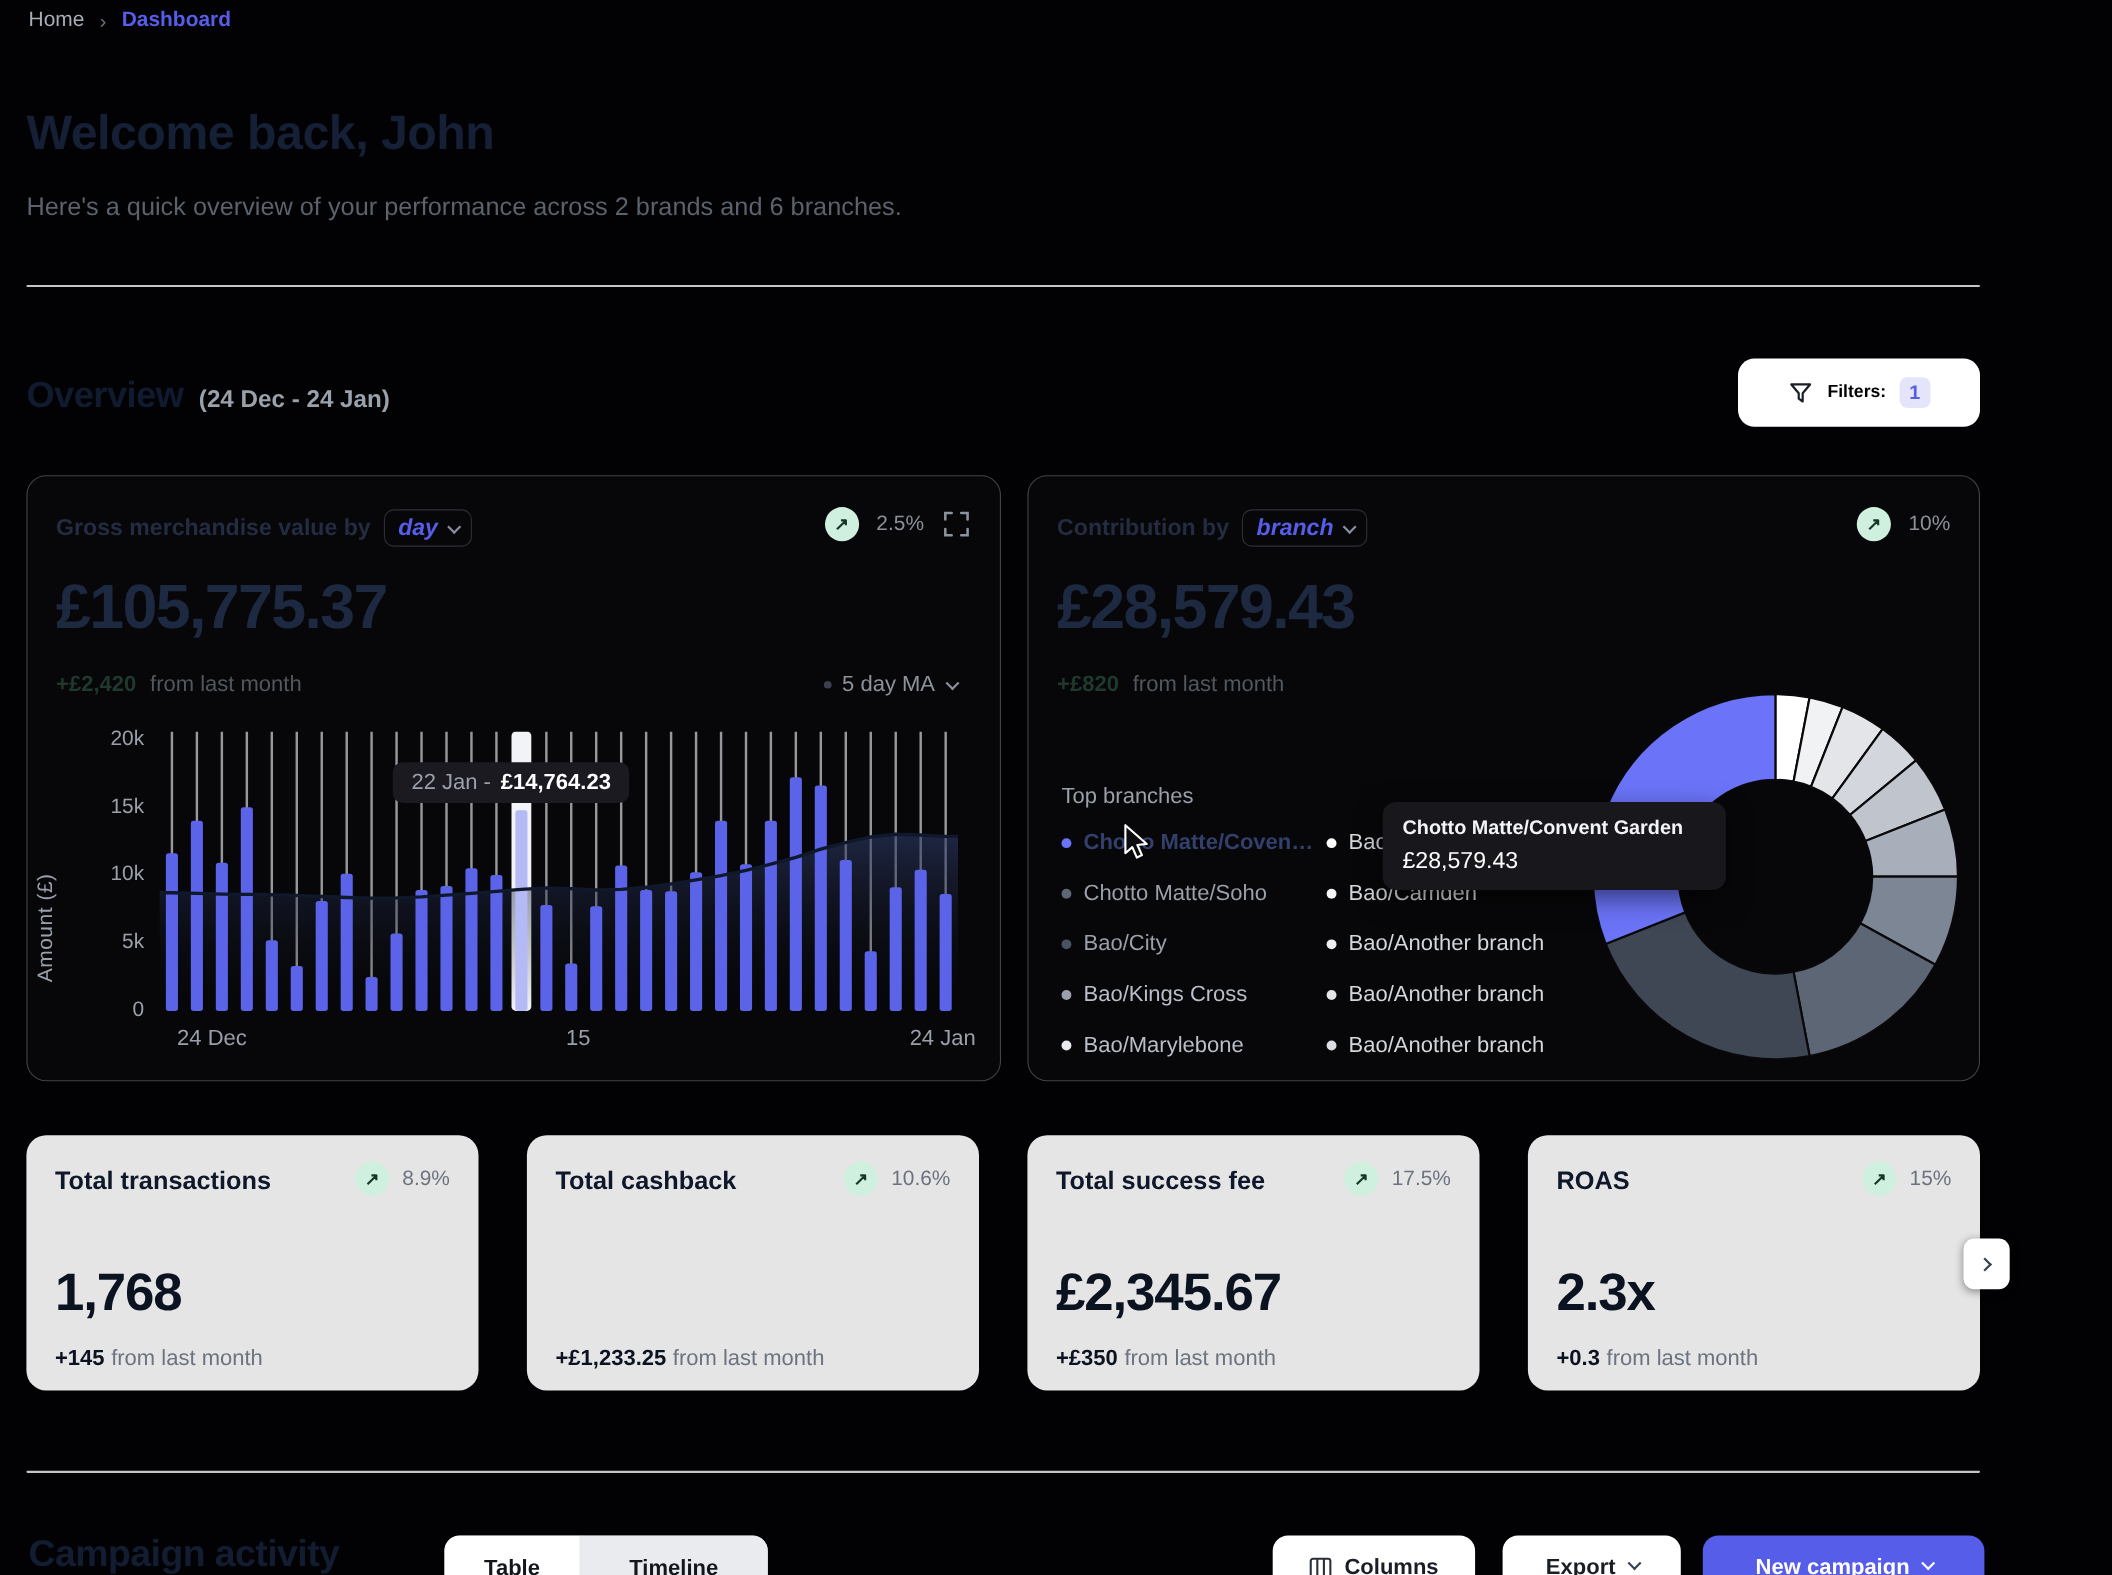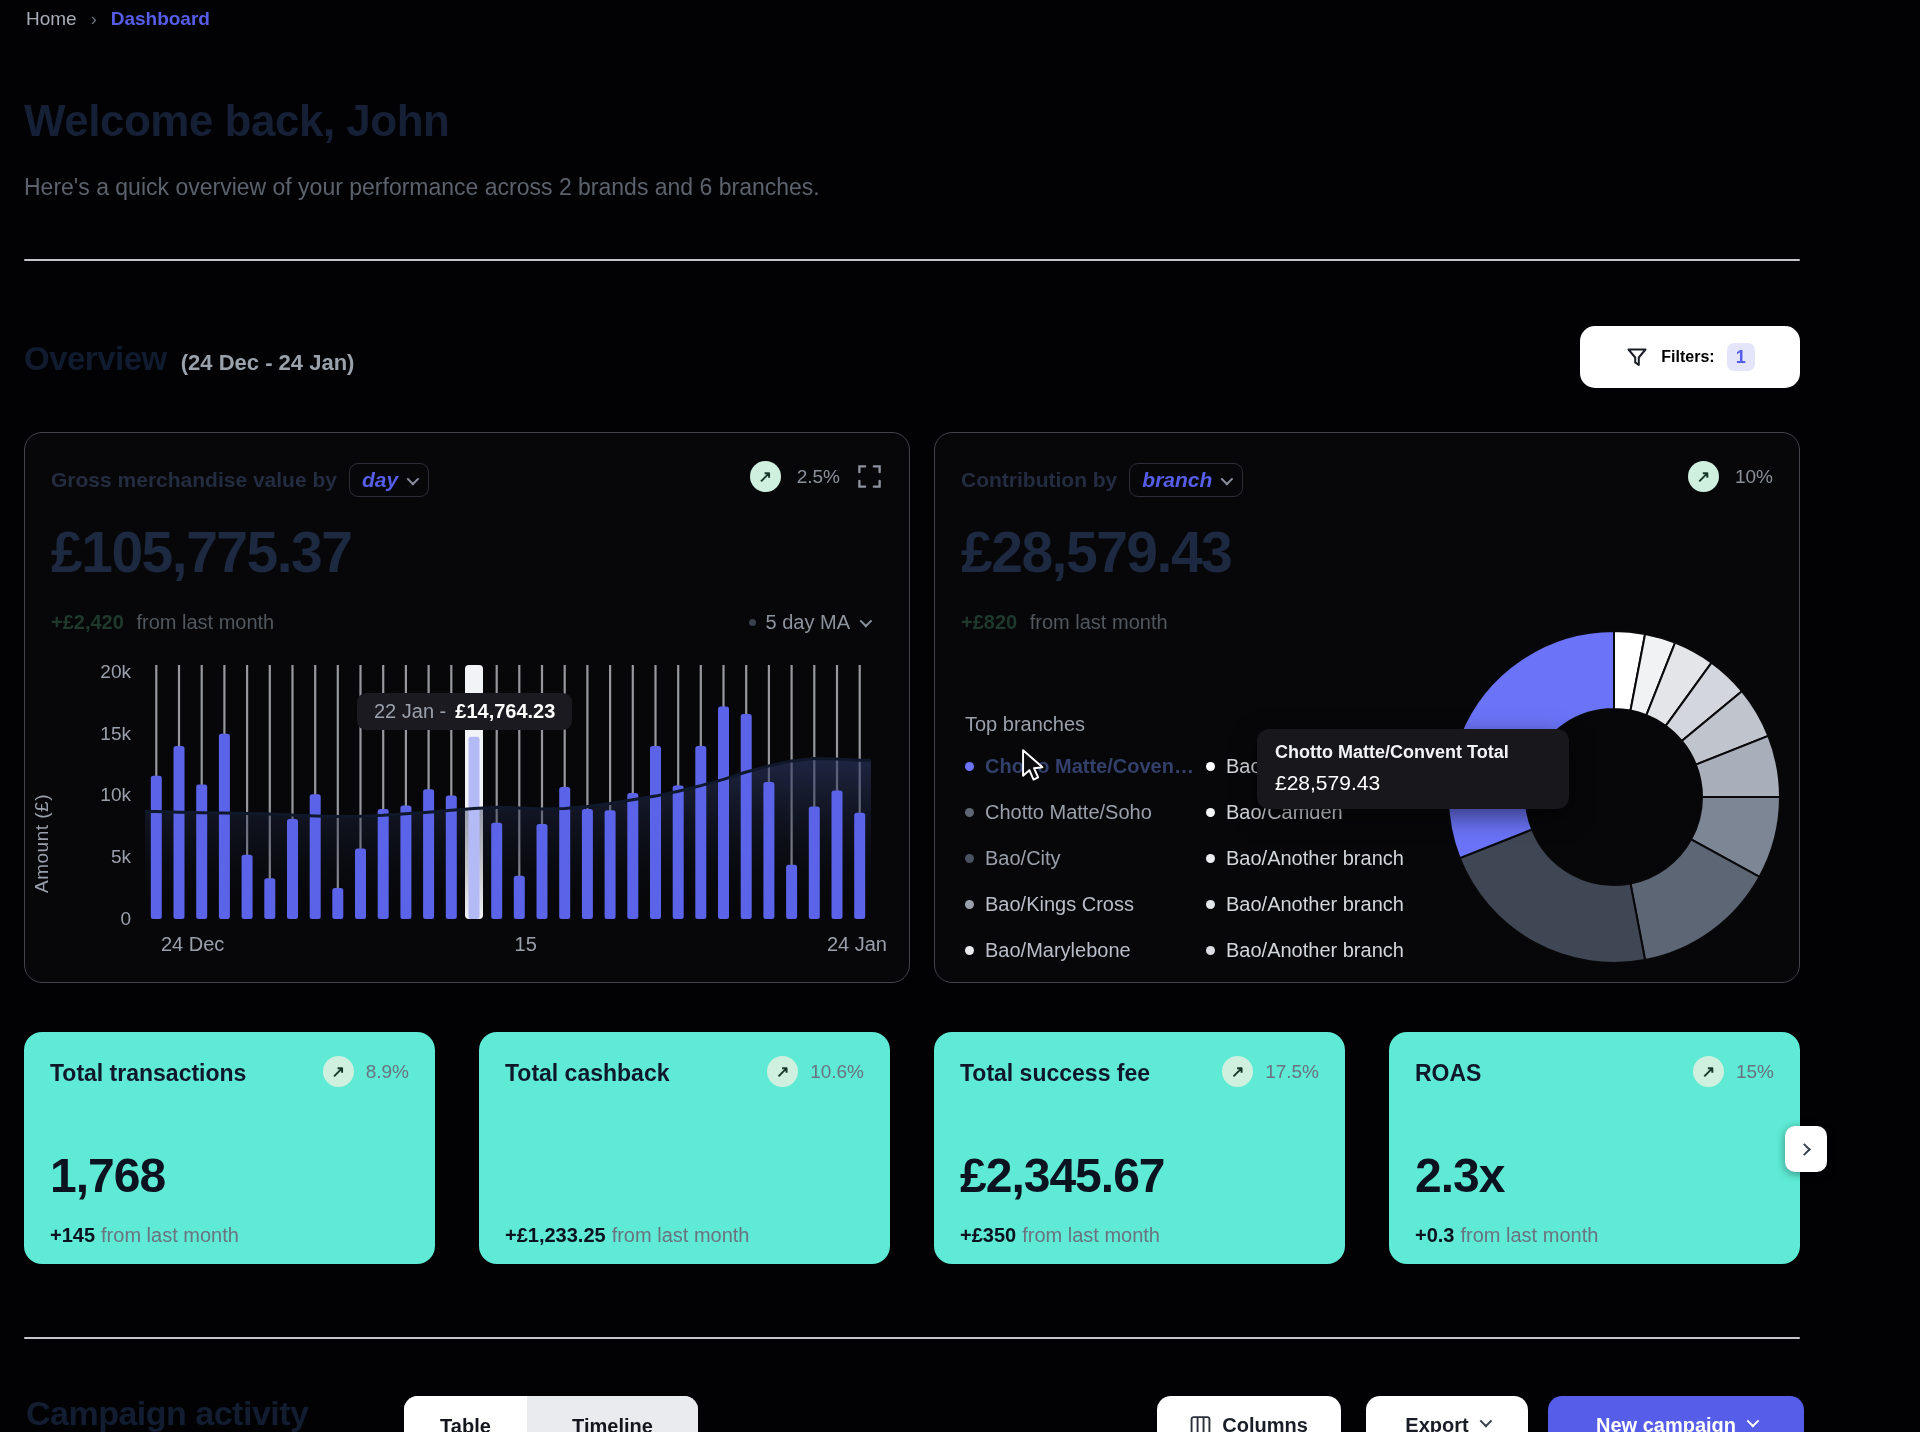--- a/index.html
+++ b/index.html
@@ -81,21 +81,21 @@
   .c1-3 .lbl, .c1-4 .lbl { color:#b9bec8; }
   .legend-col-2 .lbl { color:#d3d6db; }
   .donut-wrap { position:absolute; left:509px; top:194px; width:340px; height:340px; }
   .branch-tooltip { position:absolute; left:322px; top:296px; min-width:312px; background:#17171c; border-radius:12px;
     padding:13px 18px 14px; z-index:6; box-shadow:0 8px 24px rgba(0,0,0,.5); }
   .branch-tooltip .bt-title { font-size:18px; font-weight:700; color:#f3f4f6; }
   .branch-tooltip .bt-value { font-size:21px; color:#ffffff; margin-top:8px; }
   .cursor-icon { position:absolute; left:84px; top:316px; z-index:7; }
 
   
-  .kpi-card { position:absolute; top:1032px; width:411px; height:232px; background:#5eead4; border-radius:18px; }
+  .kpi-card { position:absolute; top:1032px; width:411px; height:232px; background:#e5e5e5; border-radius:18px; }
   .kpi-0 { left:24px; } .kpi-1 { left:479px; } .kpi-2 { left:934px; } .kpi-3 { left:1389px; }
   .kpi-title { position:absolute; top:28px; left:26px; font-size:23px; font-weight:700; color:#0f172a; }
   .kpi-badge-row { position:absolute; top:24px; right:26px; display:flex; align-items:center; gap:12px; }
   .kpi-pct { font-size:19px; color:#6b7280; }
   .kpi-value { position:absolute; top:116px; left:26px; font-size:48px; font-weight:700; color:#0b1220; letter-spacing:-1px; }
   .kpi-delta { position:absolute; top:192px; left:26px; font-size:20px; color:#6b7280; }
   .kpi-delta b { color:#0b1220; font-weight:700; margin-right:6px; }
   .next-btn { position:absolute; left:1785px; top:1126px; width:42px; height:46px; background:#ffffff; border-radius:10px;
     display:flex; align-items:center; justify-content:center; cursor:pointer; box-shadow:0 2px 8px rgba(0,0,0,.4); }
   .next-btn .chev { border-color:#3a4150; transform:rotate(-45deg); margin-left:-3px; }
@@ -346,21 +346,21 @@
         <path d="M324.34,108.89 A166,166 0 0 1 336.00,170.00 L258.00,170.00 A88,88 0 0 0 251.82,137.61 Z" fill="#a8aeba" stroke="#09090b" stroke-width="2"></path>
         <path d="M336.00,170.00 A166,166 0 0 1 315.47,249.97 L247.11,212.39 A88,88 0 0 0 258.00,170.00 Z" fill="#7d8695" stroke="#09090b" stroke-width="2"></path>
         <path d="M315.47,249.97 A166,166 0 0 1 201.11,333.06 L186.49,256.44 A88,88 0 0 0 247.11,212.39 Z" fill="#5d6674" stroke="#09090b" stroke-width="2"></path>
         <path d="M201.11,333.06 A166,166 0 0 1 15.66,231.11 L88.18,202.39 A88,88 0 0 0 186.49,256.44 Z" fill="#3f4654" stroke="#09090b" stroke-width="2"></path>
         <path d="M15.66,231.11 A166,166 0 0 1 15.66,108.89 L88.18,137.61 A88,88 0 0 0 88.18,202.39 Z" fill="#6b74f8" stroke="#09090b" stroke-width="2"></path>
         <path d="M15.66,108.89 A166,166 0 0 1 170.00,4.00 L170.00,82.00 A88,88 0 0 0 88.18,137.61 Z" fill="#6b74f8" stroke="#09090b" stroke-width="2"></path>
       </svg>
   </div>
 
   <div class="branch-tooltip">
-    <div class="bt-title">Chotto Matte/Convent Total</div>
+    <div class="bt-title">Chotto Matte/Convent Garden</div>
     <div class="bt-value">£28,579.43</div>
   </div>
 
   <span class="cursor-icon">
     <svg width="30" height="34" viewBox="0 0 24 28">
         <path d="M3 1 L3 22 L8.2 17.4 L11.6 25.2 L15.4 23.4 L12 15.8 L19 15 Z" fill="#0c0c0f" stroke="#ffffff" stroke-width="1.6" stroke-linejoin="round"></path>
       </svg>
   </span>
 </section>
 

